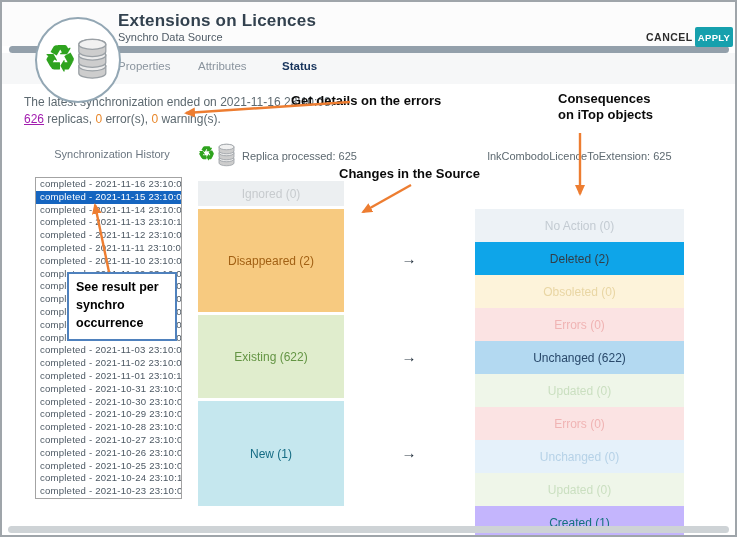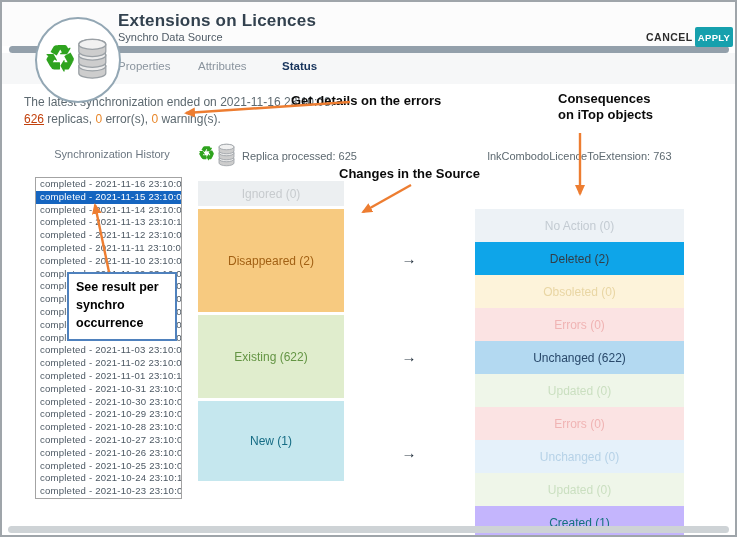--- a/index.html
+++ b/index.html
@@ -79,21 +79,21 @@
   <div class="apply-btn" style="background: rgb(22, 160, 173);">APPLY</div>
 
   <div id="tabs">
       <div class="tab" style="left: 116px;">Properties</div>
       <div class="tab" style="left: 196px;">Attributes</div>
       <div class="tab active" style="left: 280px;">Status</div>
     </div>
 
   <div class="sync-summary">
     <div>The latest synchronization ended on 2021-11-16 23:10:08.</div>
-    <div><span class="num" style="color: #c2410c; text-decoration: underline;">626</span><span> replicas, </span><span class="num" style="color: rgb(232, 135, 43);">0</span><span> error(s), </span><span class="num" style="color: rgb(232, 135, 43);">0</span><span> warning(s).</span></div>
+    <div><span class="num" style="color: #a21caf; text-decoration: underline;">626</span><span> replicas, </span><span class="num" style="color: rgb(232, 135, 43);">0</span><span> error(s), </span><span class="num" style="color: rgb(232, 135, 43);">0</span><span> warning(s).</span></div>
   </div>
 
   <div class="ann" style="left:289px;top:91px;">Get details on the errors</div>
   <div class="ann" style="left:520px;top:89px;margin-left:36px;">
     <div>Consequences</div>
     <div>on iTop objects</div>
   </div>
   <div class="ann" style="left:337px;top:164px;">Changes in the Source</div>
 
   <div class="history-title">Synchronization History</div>
@@ -139,27 +139,27 @@
         <path d="M22 28 a15 5.5 0 0 1 30 0 v8 a15 5.5 0 0 1 -30 0 z" fill="#cdcdcd"></path>
         <ellipse cx="37" cy="28" rx="15" ry="5.5" fill="#ececec"></ellipse>
         <path d="M22 16 a15 5.5 0 0 1 30 0 v8 a15 5.5 0 0 1 -30 0 z" fill="#cdcdcd"></path>
         <ellipse cx="37" cy="16" rx="15" ry="5.5" fill="#f1f1f1"></ellipse>
       </g>
     </svg>
     <span class="recycle">♻</span>
   </div>
   <div class="replica-label">Replica processed: 625</div>
 
-  <div class="target-header">lnkCombodoLicenceToExtension: 763</div>
+  <div class="target-header">lnkCombodoLicenceToExtension: 625</div>
 
   <div id="srcCol">
       <div class="src-box" style="top: 179px; height: 25px; background: rgb(236, 239, 241); color: rgb(199, 203, 206);">Ignored (0)</div>
       <div class="src-box" style="top: 207px; height: 103px; background: rgb(247, 202, 128); color: rgb(162, 97, 20);">Disappeared (2)</div>
       <div class="src-box" style="top: 313px; height: 83px; background: rgb(224, 237, 205); color: rgb(100, 149, 68);">Existing (622)</div>
-      <div class="src-box" style="top: 399px; height: 80px; background: rgb(197, 231, 238); color: rgb(21, 108, 132);">New (1)</div>
+      <div class="src-box" style="top: 399px; height: 105px; background: rgb(197, 231, 238); color: rgb(21, 108, 132);">New (1)</div>
     </div>
   <div class="target-column" id="tgtCol">
       <div class="tgt-row" style="background: rgb(237, 242, 246); color: rgb(195, 203, 210);">No Action (0)</div>
       <div class="tgt-row" style="background: #0ea5e9; color: rgb(50, 62, 72);">Deleted (2)</div>
       <div class="tgt-row" style="background: rgb(253, 243, 218); color: rgb(233, 214, 164);">Obsoleted (0)</div>
       <div class="tgt-row" style="background: rgb(251, 227, 227); color: rgb(240, 180, 180);">Errors (0)</div>
       <div class="tgt-row" style="background: rgb(179, 217, 241); color: rgb(41, 73, 107);">Unchanged (622)</div>
       <div class="tgt-row" style="background: rgb(239, 246, 233); color: rgb(202, 223, 192);">Updated (0)</div>
       <div class="tgt-row" style="background: rgb(251, 227, 227); color: rgb(240, 180, 180);">Errors (0)</div>
       <div class="tgt-row" style="background: rgb(229, 241, 250); color: rgb(182, 210, 231);">Unchanged (0)</div>

